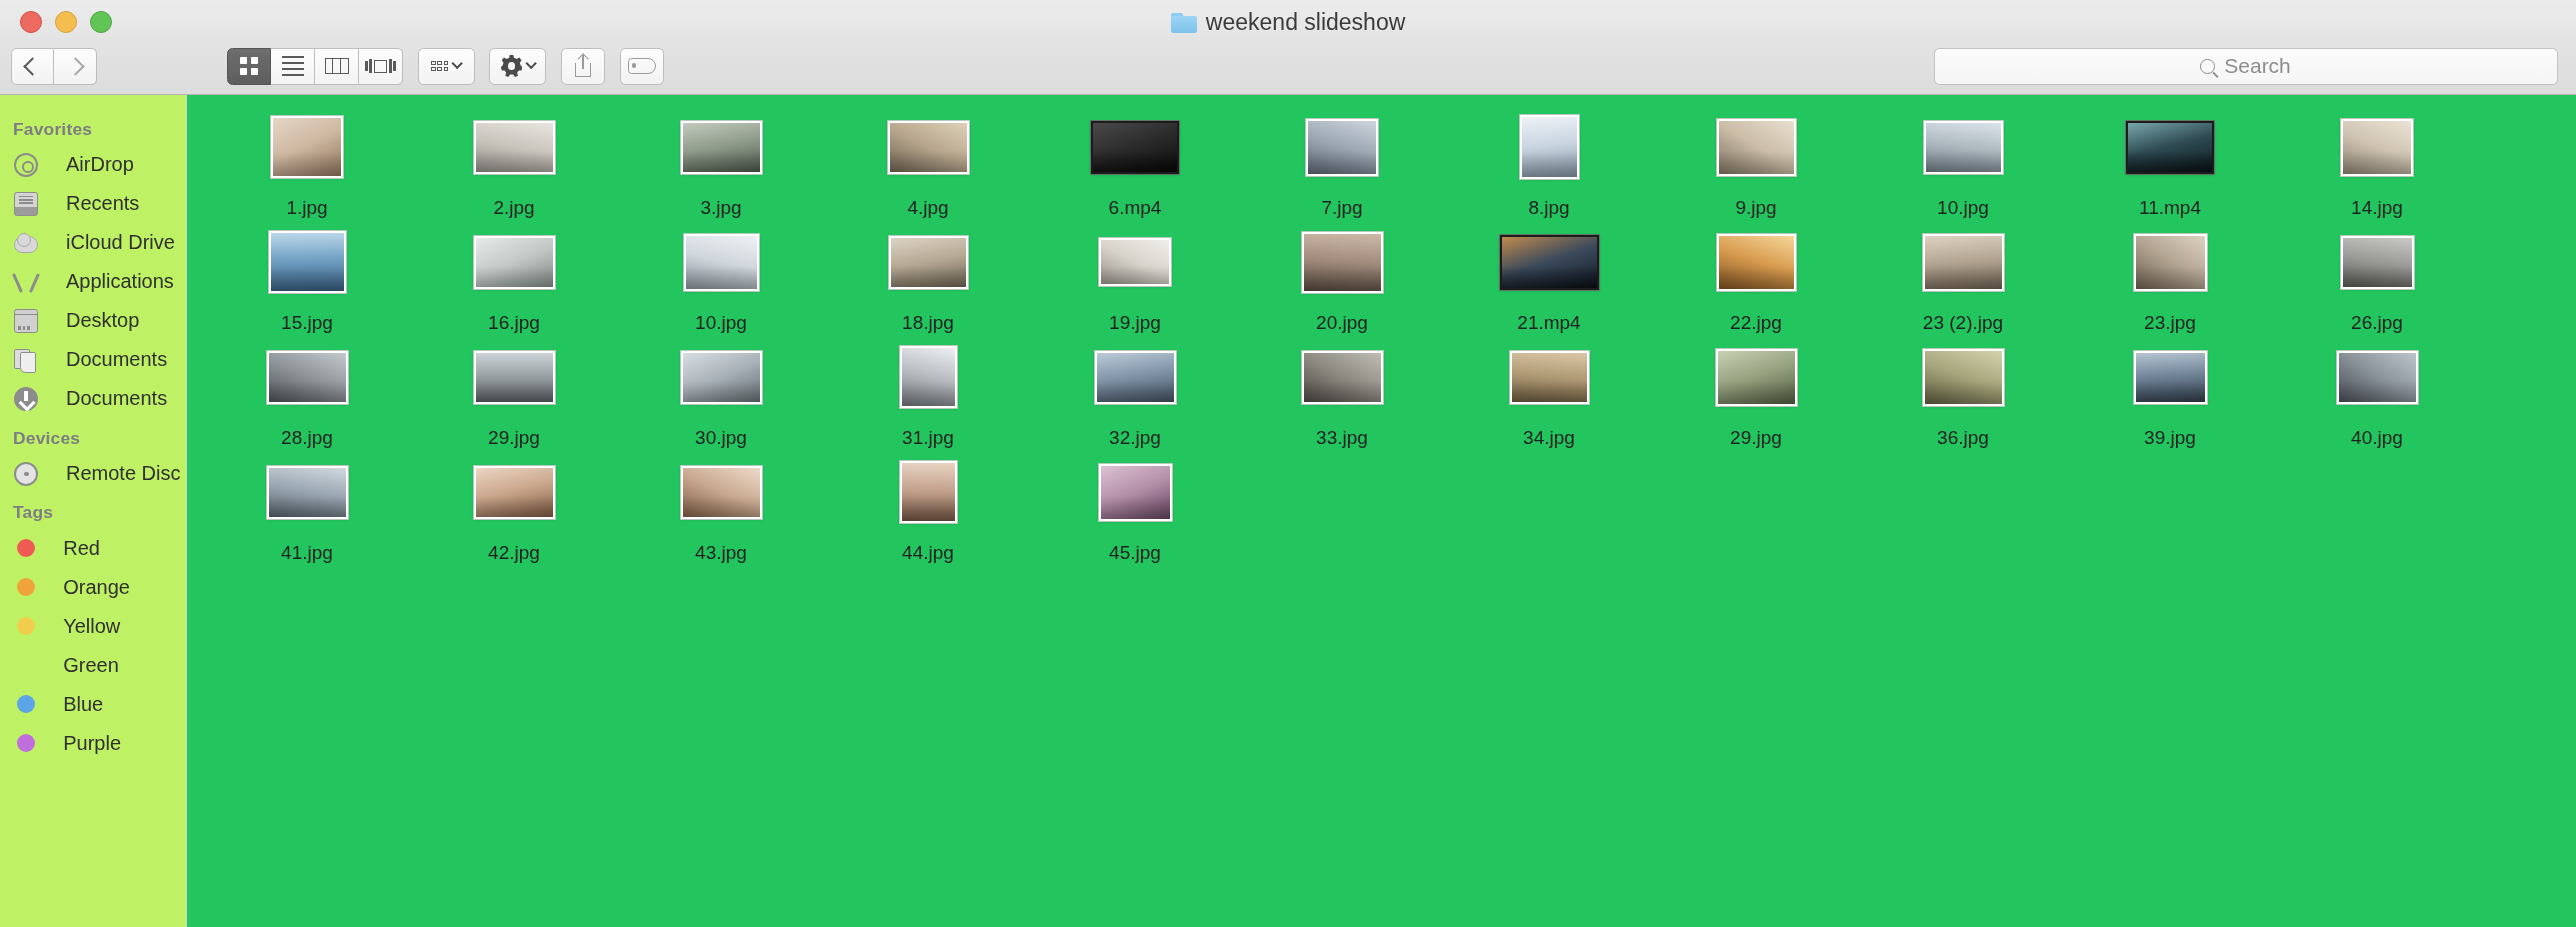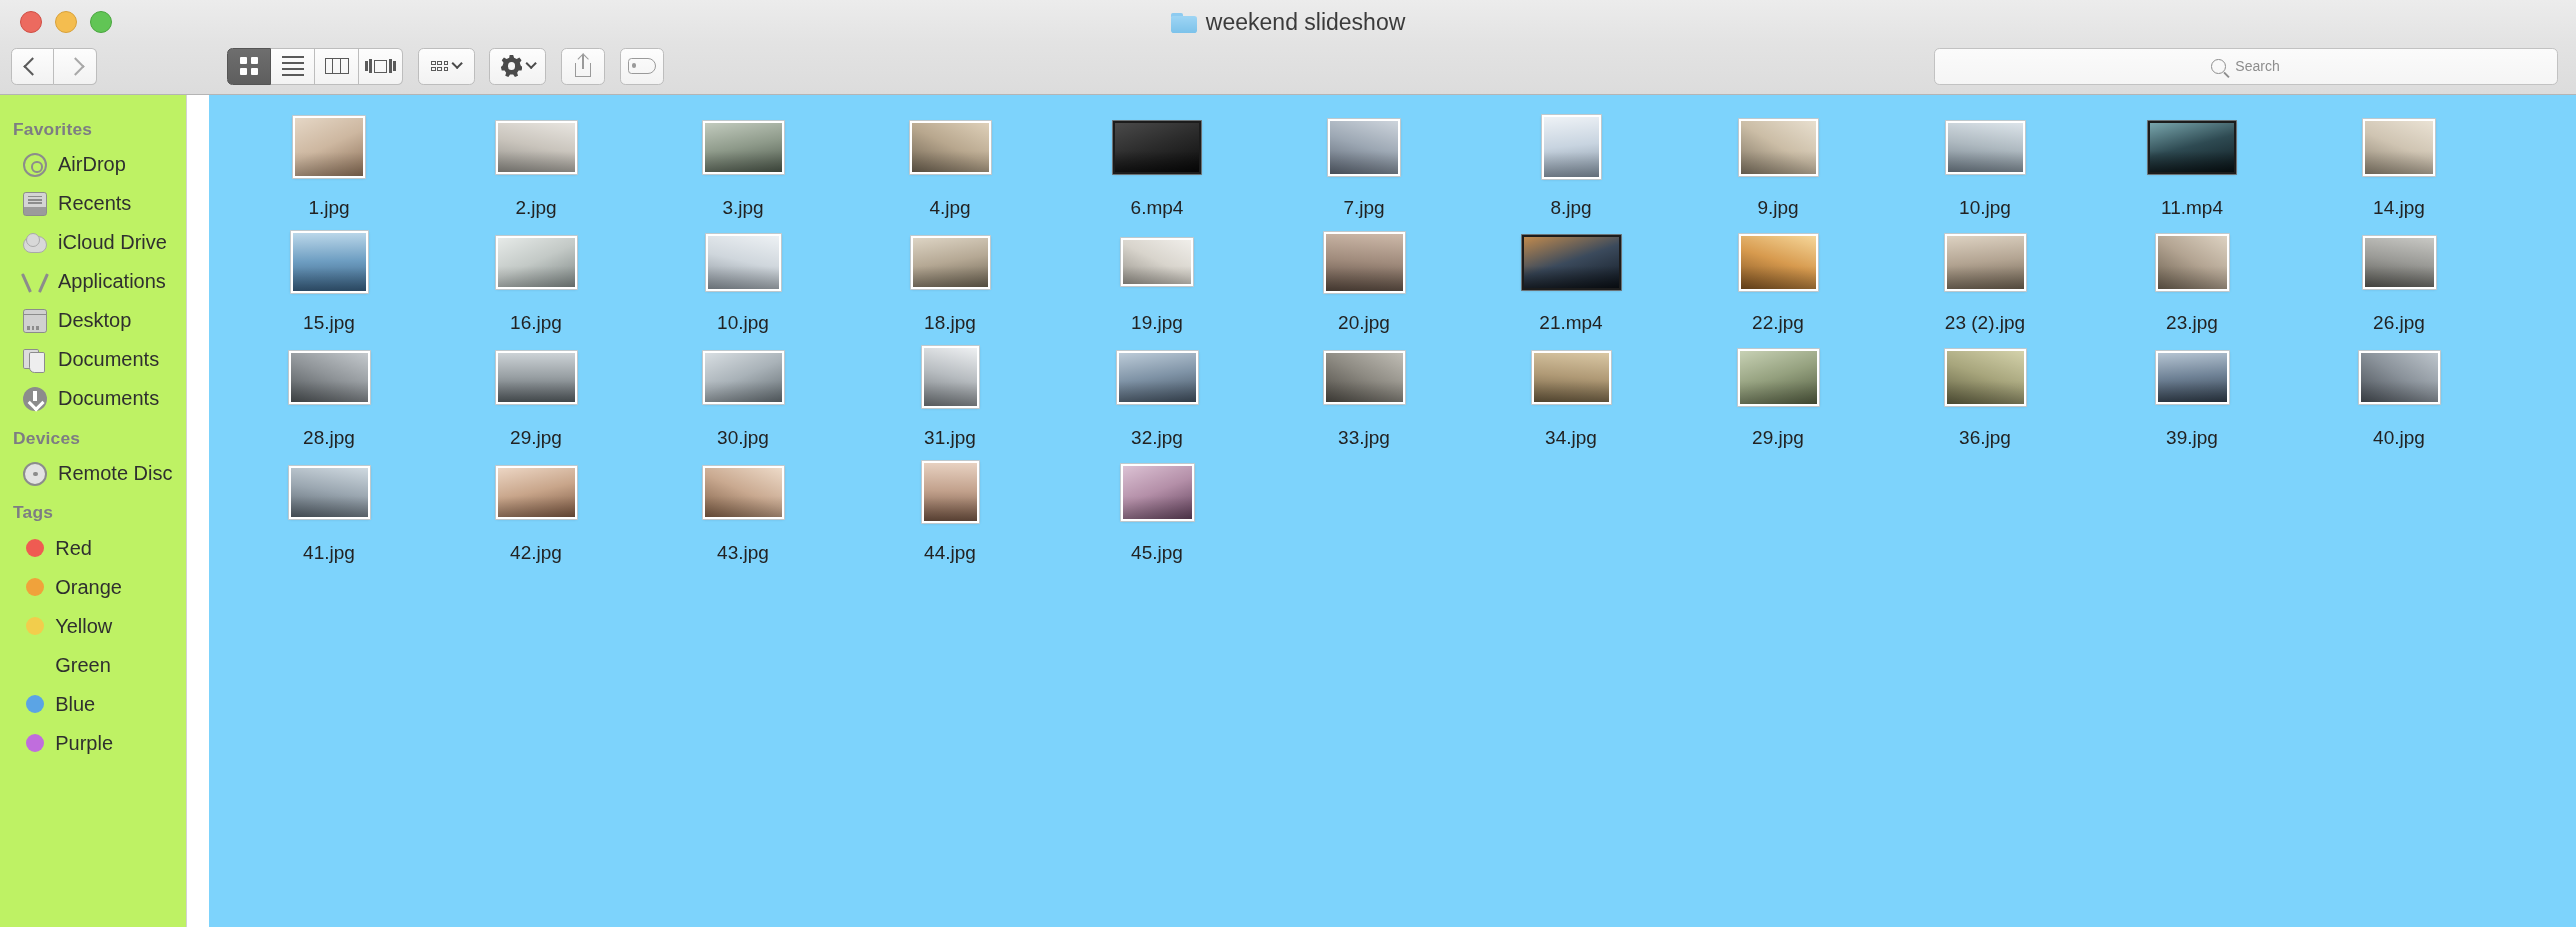--- a/index.html
+++ b/index.html
@@ -96,34 +96,34 @@
 
   .search {
     position: absolute; right: 18.4px; top: 3.7px;
     width: 624px; height: 37px;
     background: linear-gradient(to bottom,#fbfbfb,#f5f5f5);
     border: 0.9px solid #c2c2c2; border-radius: 5.5px;
     display: flex; align-items: center; justify-content: center; gap: 9.2px;
   }
   .mag { width: 14.7px; height: 14.7px; border: 1.8px solid #8d8d8d; border-radius: 50%; position: relative; }
   .mag::after { content:""; position:absolute; right:-5.5px; bottom:-3.7px; width:7.3px; height:1.8px; background:#8d8d8d; transform: rotate(45deg); }
-  .search-ph { font-size: 14px; color: #8d8d8d; }
+  .search-ph { font-size: 21px; color: #8d8d8d; }
 
   
   .body { flex: 1; display: flex; min-height: 0; }
 
   .sidebar {
     width: 187px; flex: 0 0 187px;
     background: #bef264;
     border-right: 0.9px solid #d2d2d2;
     padding-top: 14.7px;
     overflow: hidden;
   }
   .sb-head { font-size: 17.4px; color: #7d7d83; font-weight: 700; padding: 9.2px 0 5.5px 13px; letter-spacing: 0.2px; }
-  .sb-item { height: 39px; display: flex; align-items: center; gap: 11px; padding-left: 23px; font-size: 20px; color: #2f2f2f; }
+  .sb-item { height: 39px; display: flex; align-items: center; gap: 28px; padding-left: 14px; font-size: 20px; color: #2f2f2f; }
   .sb-ico { width: 24px; height: 24px; flex: 0 0 24px; position: relative; }
 
   .i-airdrop { border: 2.3px solid #8c8c8c; border-radius: 50%; }
   .i-airdrop::after { content:""; position:absolute; left:6.4px; top:6.4px; width:7.3px; height:7.3px; border:2.3px solid #8c8c8c; border-radius:50%; }
   .i-recents { background: linear-gradient(to bottom,#d4d4d4 0 62%, #9b9b9b 62% 100%); border:1.8px solid #8c8c8c; border-radius:2.8px; }
   .i-recents::after { content:""; position:absolute; left:3.7px; top:2.8px; right:3.7px; height:9.2px;
     background: repeating-linear-gradient(to bottom,#8c8c8c 0 1.4px,transparent 1.4px 3.2px); }
   .i-icloud { width:24px;height:16.5px; margin-top:3.7px; background:#d8d8d8; border:1.8px solid #a9a9a9; border-radius: 9.2px 9.2px 8.3px 8.3px; }
   .i-icloud::after { content:""; position:absolute; left:1.8px; top:-4.6px; width:12px; height:12px; background:#d8d8d8; border:1.8px solid #a9a9a9; border-radius:50%; }
   .i-apps::before { content:""; position:absolute; left:1.8px; top:2.8px; width:2.8px; height:20px; background:#8c8c8c; transform: rotate(-24deg); border-radius:0.9px; }
@@ -136,21 +136,21 @@
   .i-docs::after  { content:""; position:absolute; left:6.4px; top:4.6px; width:13.8px; height:18.4px; background:#eee; border:1.8px solid #8c8c8c; border-radius:1.8px 1.8px 1.8px 5.5px; }
   .i-dl { background:#8c8c8c; border-radius:50%; }
   .i-dl::before { content:""; position:absolute; left:10px; top:4.6px; width:3.7px; height:10px; background:#fff; }
   .i-dl::after { content:""; position:absolute; left:7.3px; top:10px; width:9.2px; height:9.2px; border-right:3.7px solid #fff; border-bottom:3.7px solid #fff; transform: rotate(45deg); }
   .i-disc { border:2.3px solid #8c8c8c; border-radius:50%; background:#e3e3e3; }
   .i-disc::after { content:""; position:absolute; left:8.3px; top:8.3px; width:4.6px; height:4.6px; background:#8c8c8c; border-radius:50%; }
 
   .dot { width: 18.4px; height: 18.4px; border-radius: 50%; margin-left: 2.8px; }
 
   
-  .content { flex: 1; background: #7dd3fc; padding: 14.7px 0 0 0; overflow: hidden; margin-left: 22px; }
+  .content { flex: 1; background: #22c55e; padding: 14.7px 0 0 0; overflow: hidden; }
   .grid { display: flex; flex-wrap: wrap; align-content: flex-start; padding-left: 16.5px; }
   .cell { width: 207px; height: 115px; display: flex; flex-direction: column; align-items: center; }
   .thumb-wrap { height: 75px; display: flex; align-items: center; justify-content: center; }
   .thumb {
     border: 2.8px solid #fff;
     box-shadow: 0 0 0 0.9px #c9c9c9, 0 0.9px 2.8px rgba(0,0,0,.22);
     background: #cfcfcf; overflow: hidden; position: relative;
   }
   .thumb.video { border-color: #1c1c1c; box-shadow: 0 0 0 0.9px #6a6a6a, 0 0.9px 2.8px rgba(0,0,0,.25); }
   .lbl { font-size: 19px; color: #222; margin-top: 12px; }

